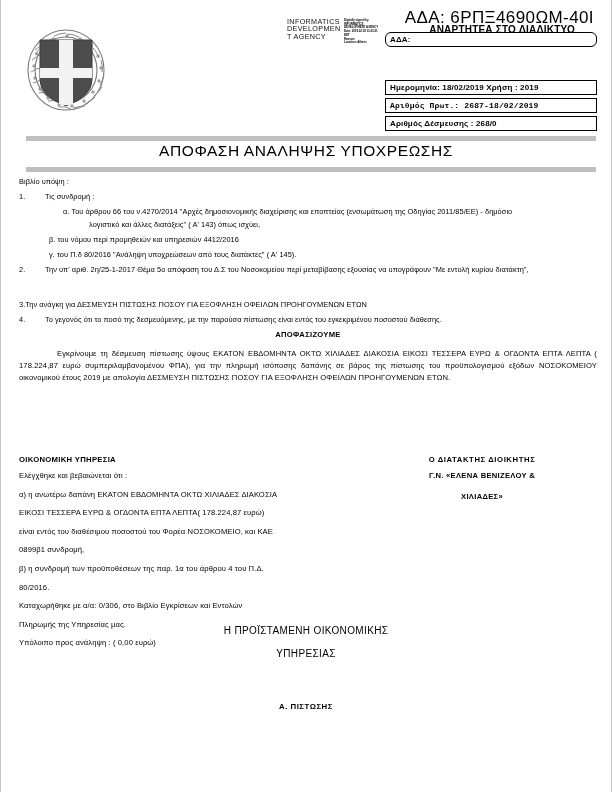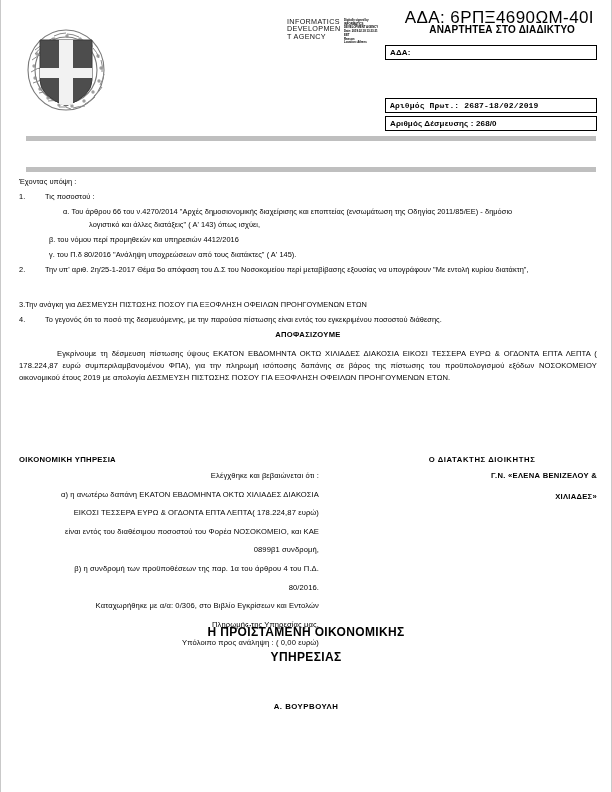--- a/index.html
+++ b/index.html
@@ -113,21 +113,21 @@
     width: 212px;
     height: 15px;
     font-size: 8px;
     font-weight: bold;
     padding-left: 4px;
     line-height: 13px;
     letter-spacing: .15px;
     white-space: nowrap;
     background: #fff;
   }
-  .box-ada   { top: 45px; }
+  .box-ada   { top: 32px; border-radius: 6px; }
   .box-date  { top: 80px; }
   .box-prot  { top: 98px; font-family: Liberation Mono, monospace; }
   .box-commit{ top: 116px; }
 
   
   .band {
     position: absolute;
     left: 25px;
     width: 570px;
     height: 5px;
@@ -194,39 +194,38 @@
     font-weight: bold;
     letter-spacing: .3px;
     margin-bottom: 8px;
   }
   .col-right .col-title { letter-spacing: .6px; }
   .col-line {
     font-size: 7.6px;
     line-height: 1;
     margin-bottom: 11px;
     letter-spacing: .1px;
-    text-align: right;
   }
   .col-right .col-line {
     font-weight: bold;
     font-size: 7.6px;
     letter-spacing: .3px;
     margin-bottom: 13px;
   }
 
   
   .prostameni {
     position: absolute;
     left: 0; right: 0;
     top: 626px;
     text-align: center;
   }
   .prostameni div {
-    font-size: 12px;
-    font-weight: bold;
+    font-size: 10px;
+    font-weight: normal;
     letter-spacing: .35px;
     line-height: 1;
     margin-bottom: 13px;
   }
   .signer {
     position: absolute;
     left: 0; right: 0;
     top: 702px;
     text-align: center;
     font-size: 7.8px;
@@ -293,33 +292,35 @@
         <div>EET</div>
         <div>Reason:</div>
         <div>Location: Athens</div>
       </div>
     </div>
 
     <div class="ada-top">ΑΔΑ: 6ΡΠΞ4690ΩΜ-40Ι</div>
     <div class="anartitea">ΑΝΑΡΤΗΤΕΑ ΣΤΟ ΔΙΑΔΙΚΤΥΟ</div>
 
     <div class="box box-ada">ΑΔΑ:</div>
+    <div class="box box-date">Ημερομηνία: 18/02/2019 Χρήση : 2019</div>
     <div class="box box-prot">Αριθμός Πρωτ.: 2687-18/02/2019</div>
     <div class="box box-commit">Αριθμός Δέσμευσης : 268/0</div>
   </div>
 
   <div class="band band-top"></div>
+  <div class="doc-title">ΑΠΟΦΑΣΗ ΑΝΑΛΗΨΗΣ ΥΠΟΧΡΕΩΣΗΣ</div>
   <div class="band band-bot"></div>
 
   <div class="body-wrap t">
 
-    <div class="p">Έχοντας υπόψη :</div>
+    <div class="p">Βιβλίο υπόψη :</div>
 
     <div class="p">
-      <span class="num">1.</span><span>Τις ποσοστού :</span>
+      <span class="num">1.</span><span>Τις συνδρομή :</span>
     </div>
 
     <div class="p-tight ind-a">α. Του άρθρου 66 του ν.4270/2014 "Αρχές δημοσιονομικής διαχείρισης και εποπτείας (ενσωμάτωση της Οδηγίας 2011/85/ΕΕ) - δημόσιο</div>
     <div class="p"><span class="ind-c">λογιστικό και άλλες διατάξεις" ( Α' 143) όπως ισχύει,</span></div>
 
     <div class="p ind-b">β. του νόμου περί προμηθειών και υπηρεσιών 4412/2016</div>
     <div class="p ind-b">γ. του Π.δ  80/2016 "Ανάληψη υποχρεώσεων από τους διατάκτες" ( Α' 145).</div>
 
     <div class="p">
       <span class="num">2.</span><span>Την υπ' αριθ. 2η/25-1-2017  Θέμα 5ο απόφαση του Δ.Σ του Νοσοκομείου περί μεταβίβασης εξουσίας να υπογράφουν "Με εντολή κυρίου διατάκτη",</span>
@@ -361,15 +362,15 @@
       <div class="col-line">Γ.Ν. «ΕΛΕΝΑ ΒΕΝΙΖΕΛΟΥ &amp;</div>
       <div class="col-line">ΧΙΛΙΑΔΕΣ»</div>
     </div>
   </div>
 
   <div class="prostameni">
     <div>Η ΠΡΟΪΣΤΑΜΕΝΗ ΟΙΚΟΝΟΜΙΚΗΣ</div>
     <div>ΥΠΗΡΕΣΙΑΣ</div>
   </div>
 
-  <div class="signer">Α. ΒΟΥΡΒΟΥΛΗ</div>
+  <div class="signer">Α. ΠΙΣΤΩΣΗΣ</div>
 
 </div>
 
 </body></html>

